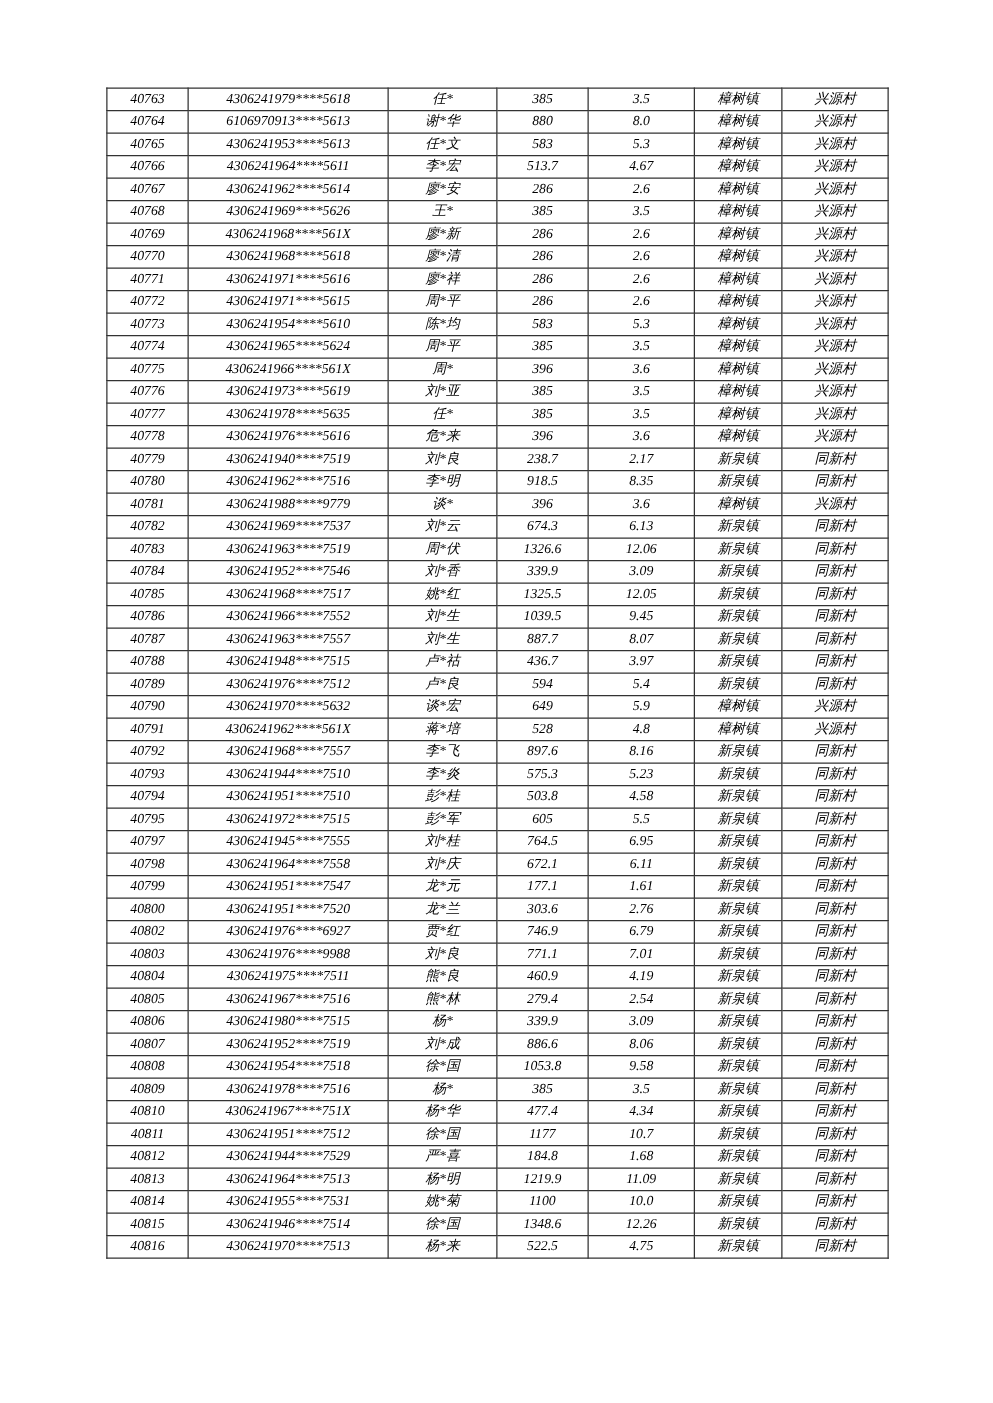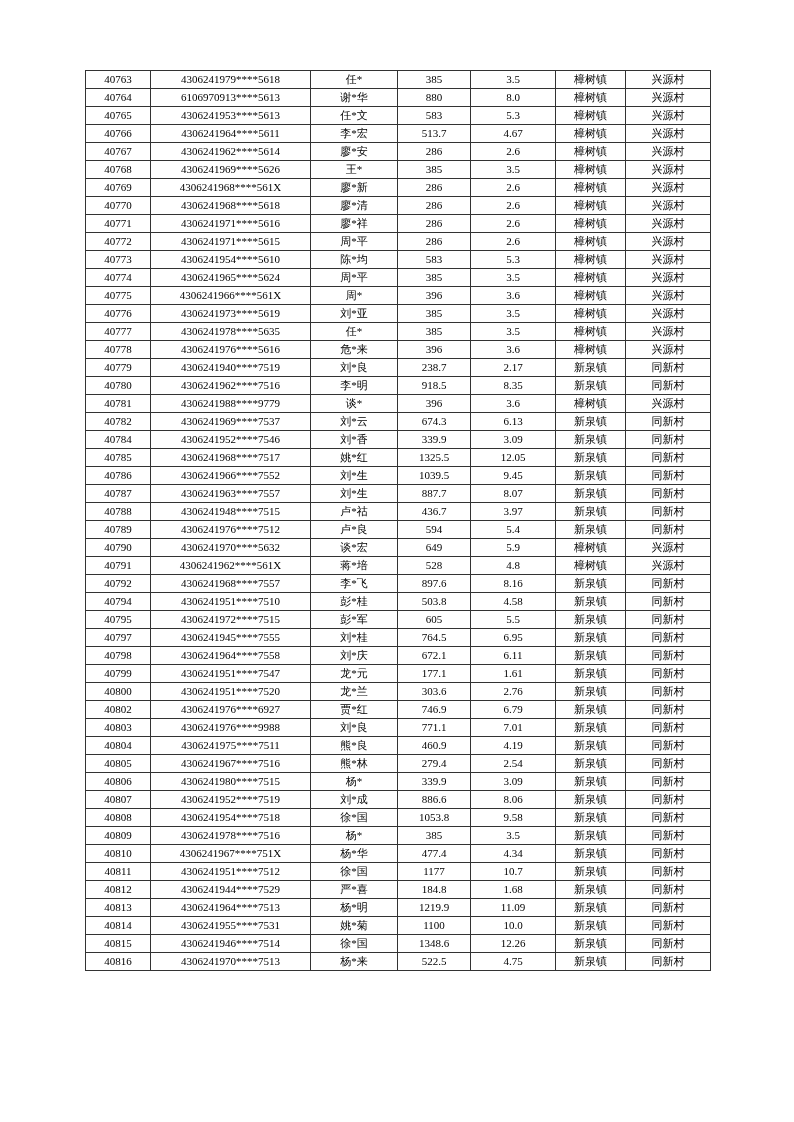--- a/index.html
+++ b/index.html
@@ -20,20 +20,21 @@
     inset: 0;
     background: #ffffff;
   }
   table.data-table {
     position: absolute;
     left: 85px;
     top: 70px;
     width: 625px;
     border-collapse: collapse;
     table-layout: fixed;
+    font-style: italic;
   }
   .data-table td {
     border: 1px solid #333333;
     height: 17px;
     padding: 0 2px;
     font-size: 11px;
     line-height: 17px;
     text-align: center;
     vertical-align: middle;
     white-space: nowrap;
@@ -236,20 +237,29 @@
         <tr>
           <td>40782</td>
           <td>4306241969****7537</td>
           <td>刘*云</td>
           <td>674.3</td>
           <td>6.13</td>
           <td>新泉镇</td>
           <td>同新村</td>
         </tr>
         <tr>
+          <td>40783</td>
+          <td>4306241963****7519</td>
+          <td>周*伏</td>
+          <td>1326.6</td>
+          <td>12.06</td>
+          <td>新泉镇</td>
+          <td>同新村</td>
+        </tr>
+        <tr>
           <td>40784</td>
           <td>4306241952****7546</td>
           <td>刘*香</td>
           <td>339.9</td>
           <td>3.09</td>
           <td>新泉镇</td>
           <td>同新村</td>
         </tr>
         <tr>
           <td>40785</td>
@@ -317,20 +327,29 @@
         <tr>
           <td>40792</td>
           <td>4306241968****7557</td>
           <td>李*飞</td>
           <td>897.6</td>
           <td>8.16</td>
           <td>新泉镇</td>
           <td>同新村</td>
         </tr>
         <tr>
+          <td>40793</td>
+          <td>4306241944****7510</td>
+          <td>李*炎</td>
+          <td>575.3</td>
+          <td>5.23</td>
+          <td>新泉镇</td>
+          <td>同新村</td>
+        </tr>
+        <tr>
           <td>40794</td>
           <td>4306241951****7510</td>
           <td>彭*桂</td>
           <td>503.8</td>
           <td>4.58</td>
           <td>新泉镇</td>
           <td>同新村</td>
         </tr>
         <tr>
           <td>40795</td>

